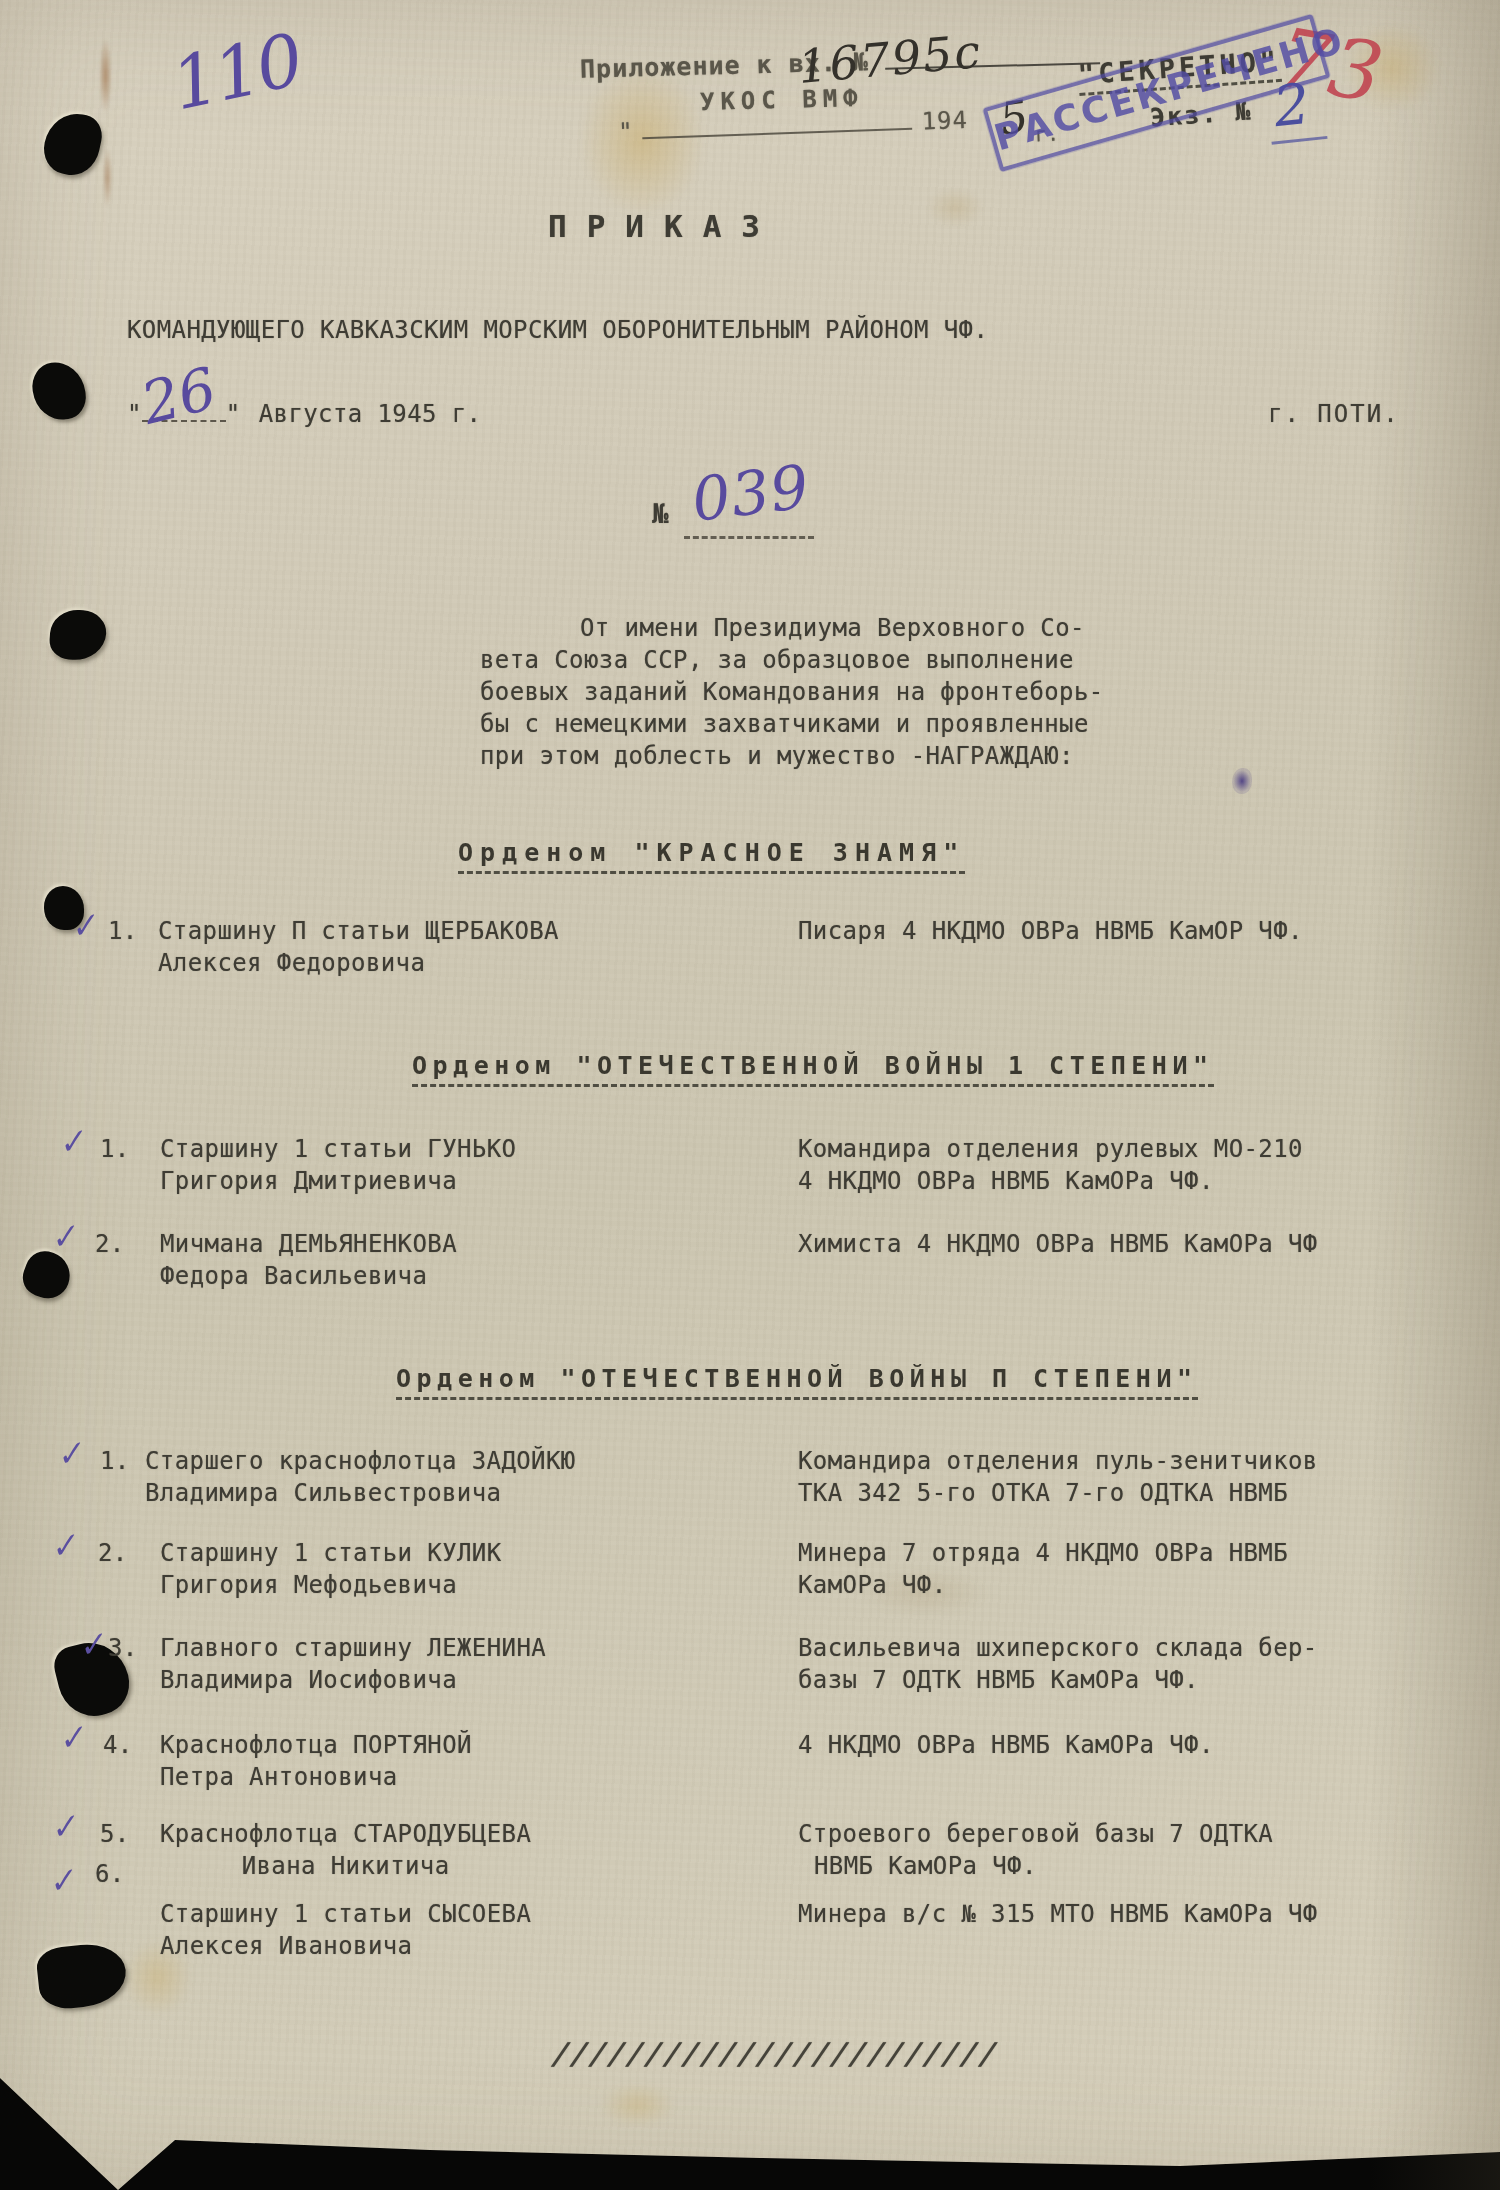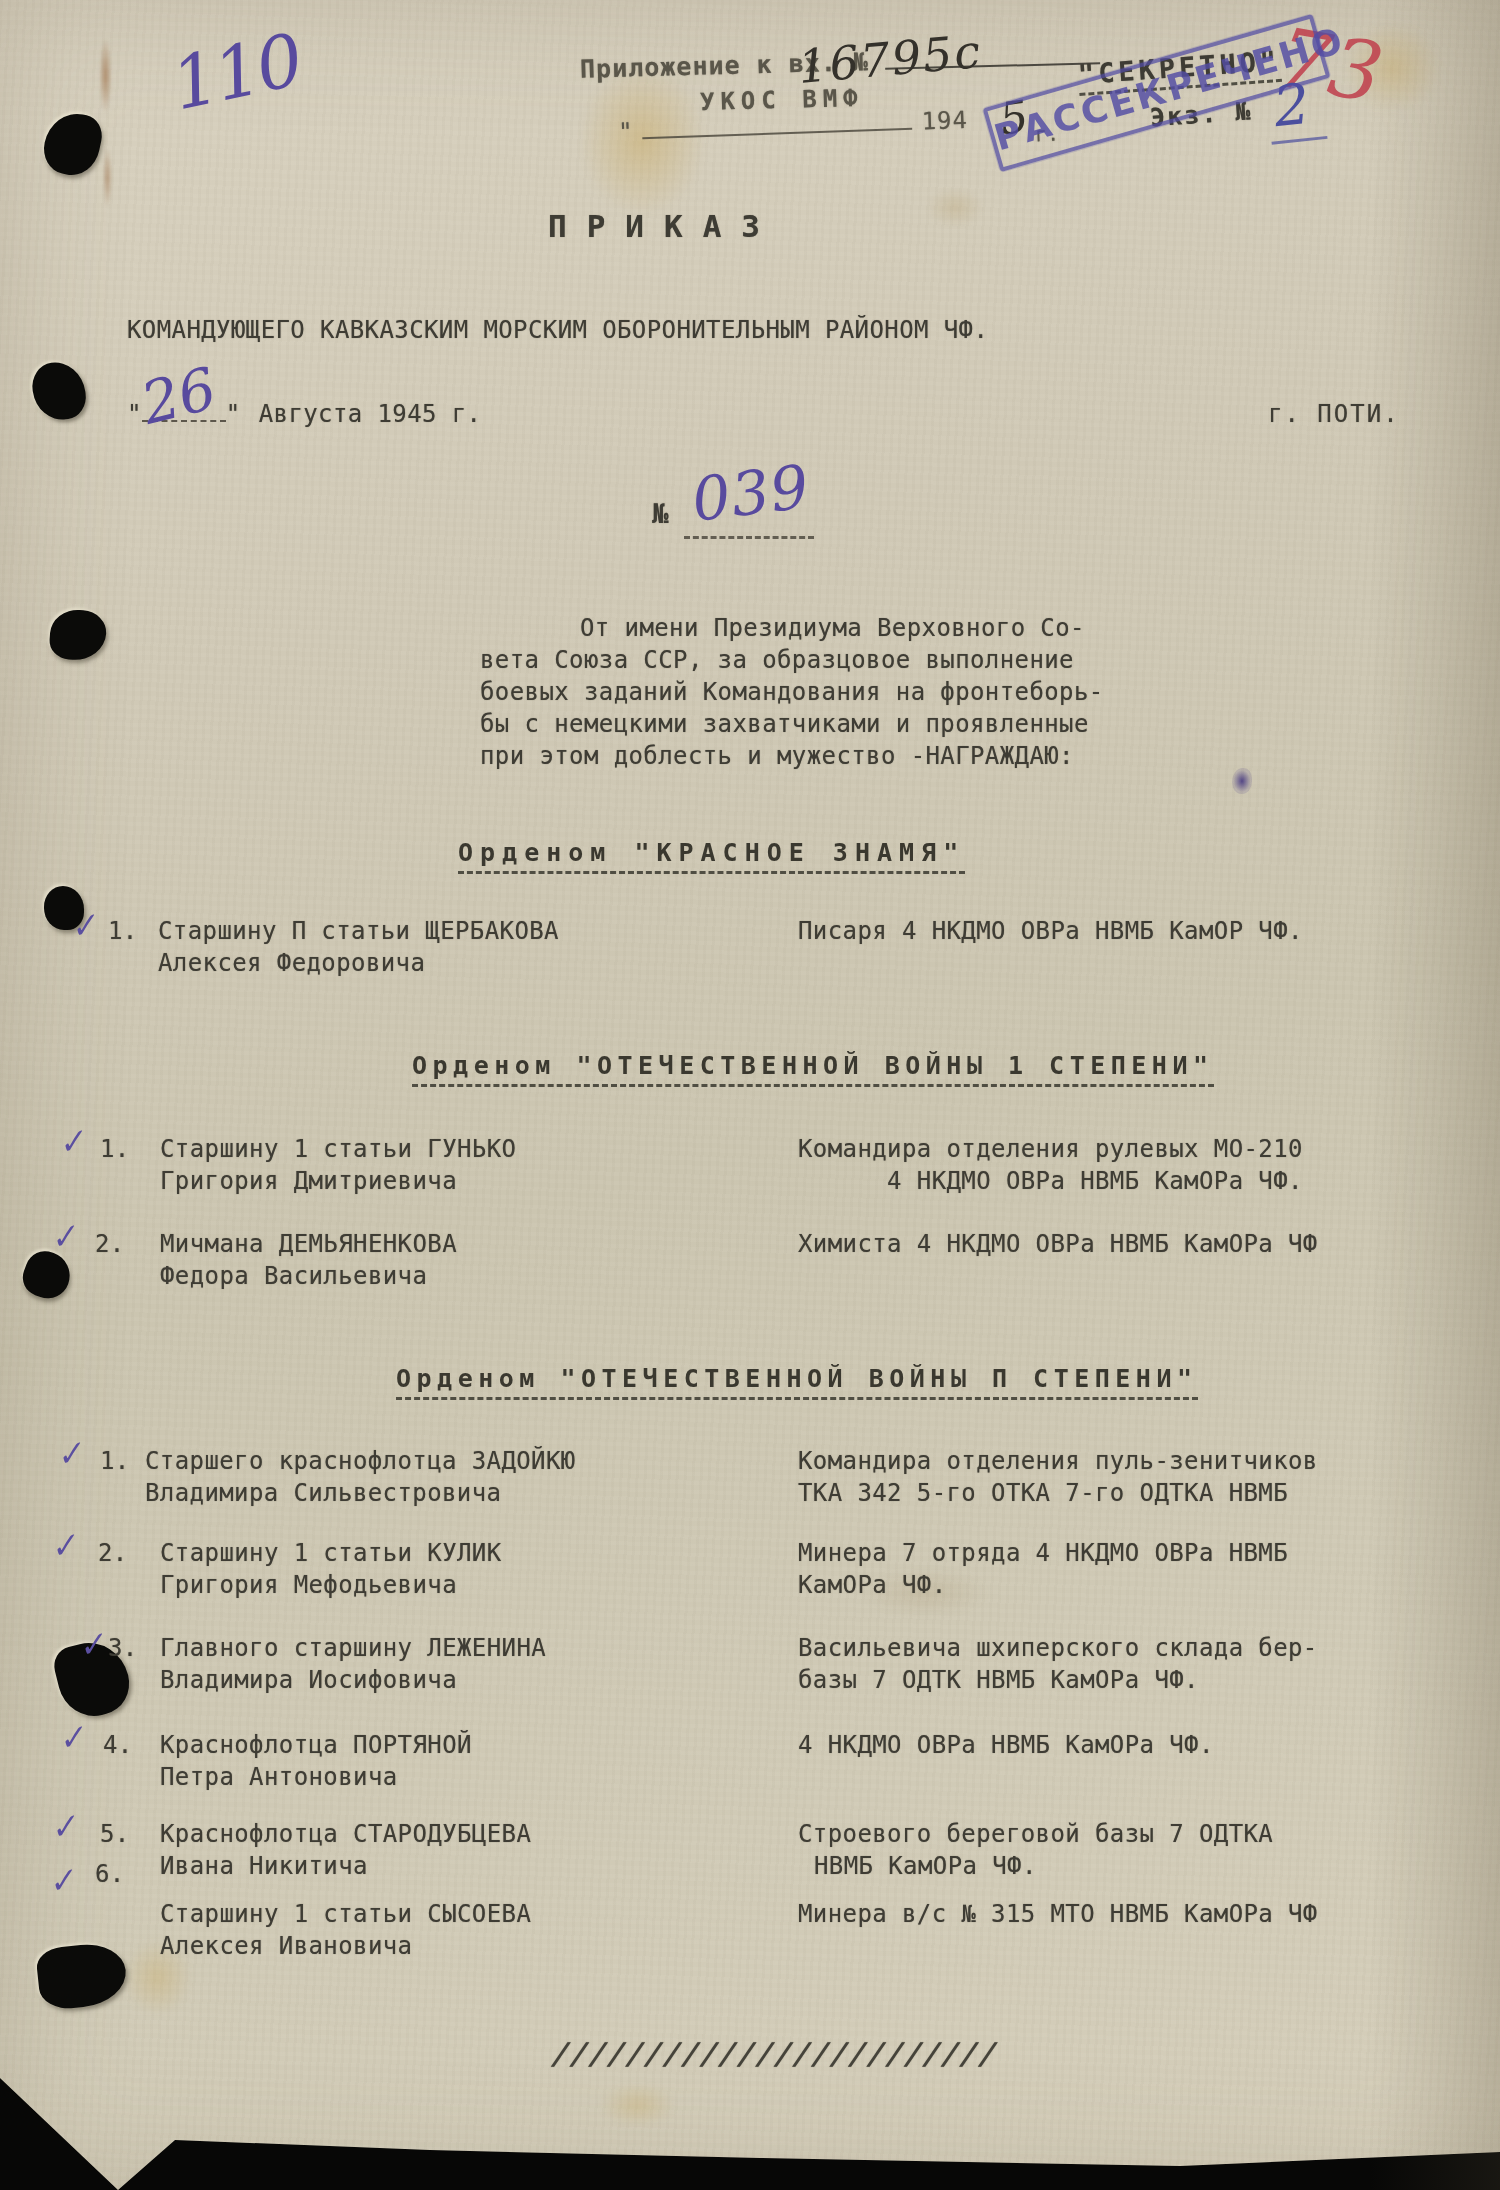--- a/index.html
+++ b/index.html
@@ -123,21 +123,21 @@
 
   <div class="abs heading" style="left:412px;top:1051px;font-size:25px;letter-spacing:5.5px;">Орденом "ОТЕЧЕСТВЕННОЙ ВОЙНЫ 1 СТЕПЕНИ"</div>
 
   <div class="abs" style="left:0;top:1133px;width:1500px;height:64px;">
     <span class="abs check hand" style="left:58px;top:-10px;">✓</span>
     <span class="abs type t24" style="left:100px;top:0;">1.</span>
     <div class="abs type t24 names" style="left:160px;top:0;">
       <div>Старшину 1 статьи ГУНЬКО</div>
       <div>Григория Дмитриевича</div>
     </div>
-    <div class="abs type t24 roles" style="left:798px;top:0;text-align:right;">
+    <div class="abs type t24 roles" style="left:798px;top:0;">
       <div>Командира отделения рулевых МО-210</div>
       <div>4 НКДМО ОВРа НВМБ КамОРа ЧФ.</div>
     </div>
   </div>
 
   <div class="abs" style="left:0;top:1228px;width:1500px;height:64px;">
     <span class="abs check hand" style="left:50px;top:-10px;">✓</span>
     <span class="abs type t24" style="left:95px;top:0;">2.</span>
     <div class="abs type t24 names" style="left:160px;top:0;">
       <div>Мичмана ДЕМЬЯНЕНКОВА</div>
@@ -197,21 +197,21 @@
       <div>Петра Антоновича</div>
     </div>
     <div class="abs type t24 roles" style="left:798px;top:0;">
       <div>4 НКДМО ОВРа НВМБ КамОРа ЧФ.</div>
     </div>
   </div>
 
   <div class="abs" style="left:0;top:1818px;width:1500px;height:64px;">
     <span class="abs check hand" style="left:50px;top:-10px;">✓</span>
     <span class="abs type t24" style="left:100px;top:0;">5.</span>
-    <div class="abs type t24 names" style="left:160px;top:0;">
+    <div class="abs type t24 names" style="left:160px;top:0;text-align:center;">
       <div>Краснофлотца СТАРОДУБЦЕВА</div>
       <div>Ивана Никитича</div>
     </div>
     <div class="abs type t24 roles" style="left:798px;top:0;">
       <div>Строевого береговой базы 7 ОДТКА</div>
       <div style="margin-left:16px;">НВМБ КамОРа ЧФ.</div>
     </div>
   </div>
 
   <div class="abs" style="left:0;top:1862px;width:1500px;height:110px;">

